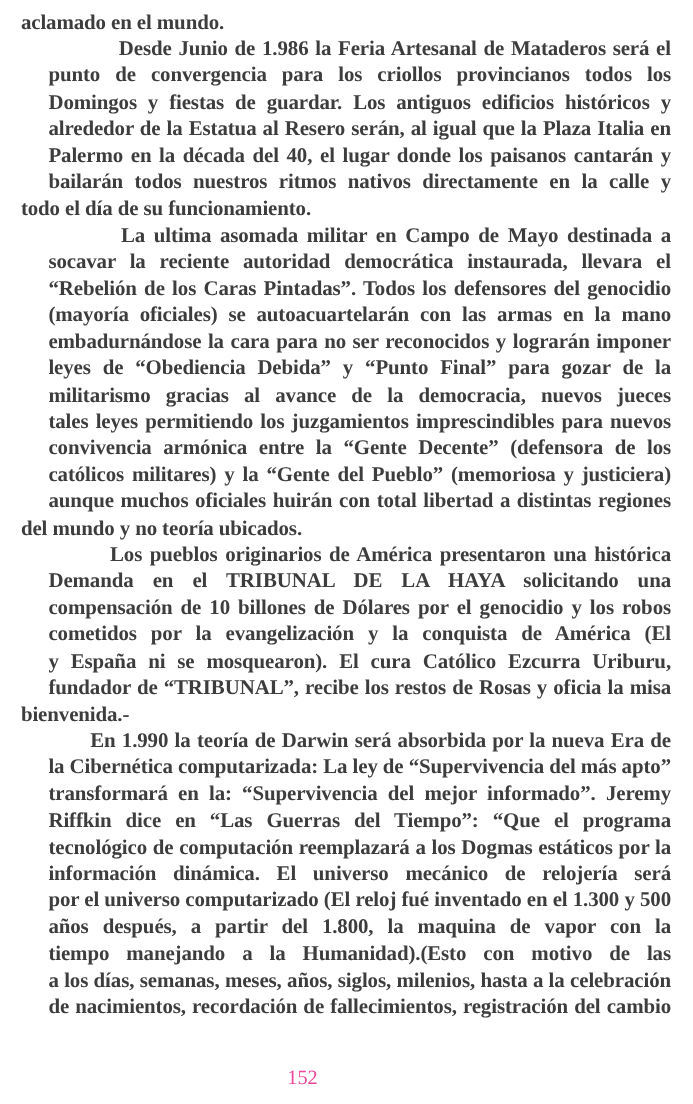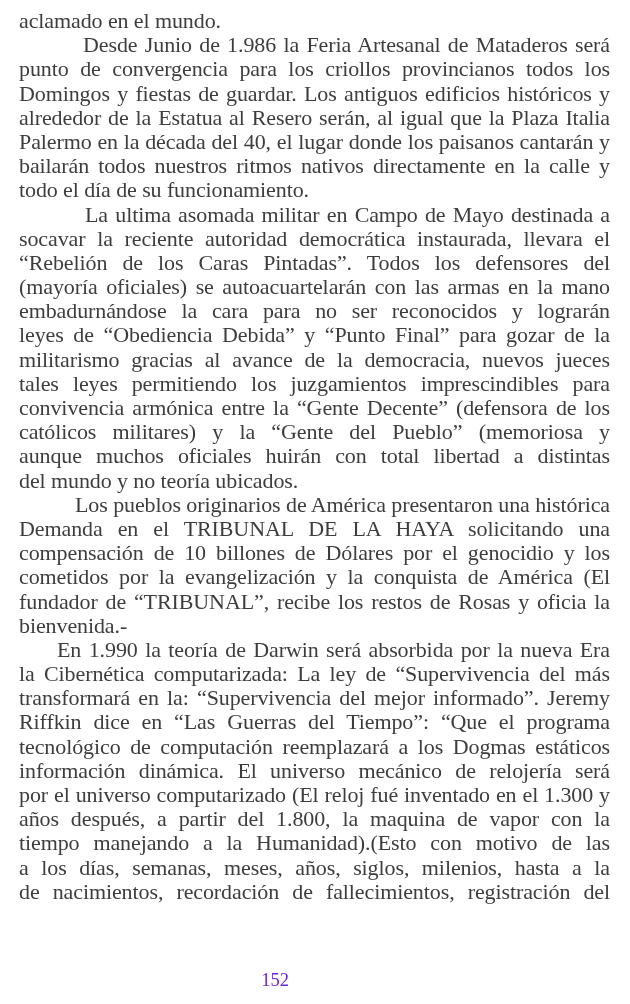--- a/index.html
+++ b/index.html
@@ -15,52 +15,54 @@
     height: 1004px;
     background: #ffffff;
     color: #3d3d3d;
     overflow: hidden;
   }
   .textblock {
     position: absolute;
     left: 19px;
     top: 9px;
     width: 591px;
-    font-size: 22px;
+    font-size: 19px;
     line-height: 24.2px;
     letter-spacing: -0.1px;
+    font-weight: bold;
   }
   .para { margin: 0; padding: 0; }
   .line {
     height: 24.2px;
     overflow: hidden;
     text-align: left;
     white-space: nowrap;
   }
   .line.j {
     white-space: normal;
     text-align: justify;
     text-align-last: justify;
+    margin-left: 25px;
   }
   .line.j::after {
     content: "";
     display: inline-block;
     width: 100%;
     height: 0;
   }
   .pagenum {
     position: absolute;
     top: 967px;
     left: 0;
     width: 550px;
     height: 26px;
     text-align: center;
     font-size: 18.5px;
     line-height: 26px;
-    color: #6d28d9;
+    color: #ec4899;
   }
 </style>
 </head>
 <body>
 
 <div class="page">
   <div class="textblock">
       <div class="para">
         <div class="line">aclamado en el mundo.</div>
       </div>
@@ -85,20 +87,21 @@
         <div class="line j">convivencia armónica entre la “Gente Decente” (defensora de los</div>
         <div class="line j">católicos militares) y la “Gente del Pueblo” (memoriosa y justiciera)</div>
         <div class="line j">aunque muchos oficiales huirán con total libertad a distintas regiones</div>
         <div class="line">del mundo y no teoría ubicados.</div>
       </div>
       <div class="para">
         <div class="line j" style="text-indent: 56px;">Los pueblos originarios de América presentaron una histórica</div>
         <div class="line j">Demanda en el TRIBUNAL DE LA HAYA solicitando una</div>
         <div class="line j">compensación de 10 billones de Dólares por el genocidio y los robos</div>
         <div class="line j">cometidos por la evangelización y la conquista de América (El Vaticano</div>
+        <div class="line j">y España ni se mosquearon). El cura Católico Ezcurra Uriburu,</div>
         <div class="line j">fundador de “TRIBUNAL”, recibe los restos de Rosas y oficia la misa de</div>
         <div class="line">bienvenida.-</div>
       </div>
       <div class="para">
         <div class="line j" style="text-indent: 38px;">En 1.990 la teoría de Darwin será absorbida por la nueva Era de</div>
         <div class="line j">la Cibernética computarizada: La ley de “Supervivencia del más apto” se</div>
         <div class="line j">transformará en la: “Supervivencia del mejor informado”. Jeremy</div>
         <div class="line j">Riffkin dice en “Las Guerras del Tiempo”: “Que el programa</div>
         <div class="line j">tecnológico de computación reemplazará a los Dogmas estáticos por la</div>
         <div class="line j">información dinámica. El universo mecánico de relojería será cambiado</div>

